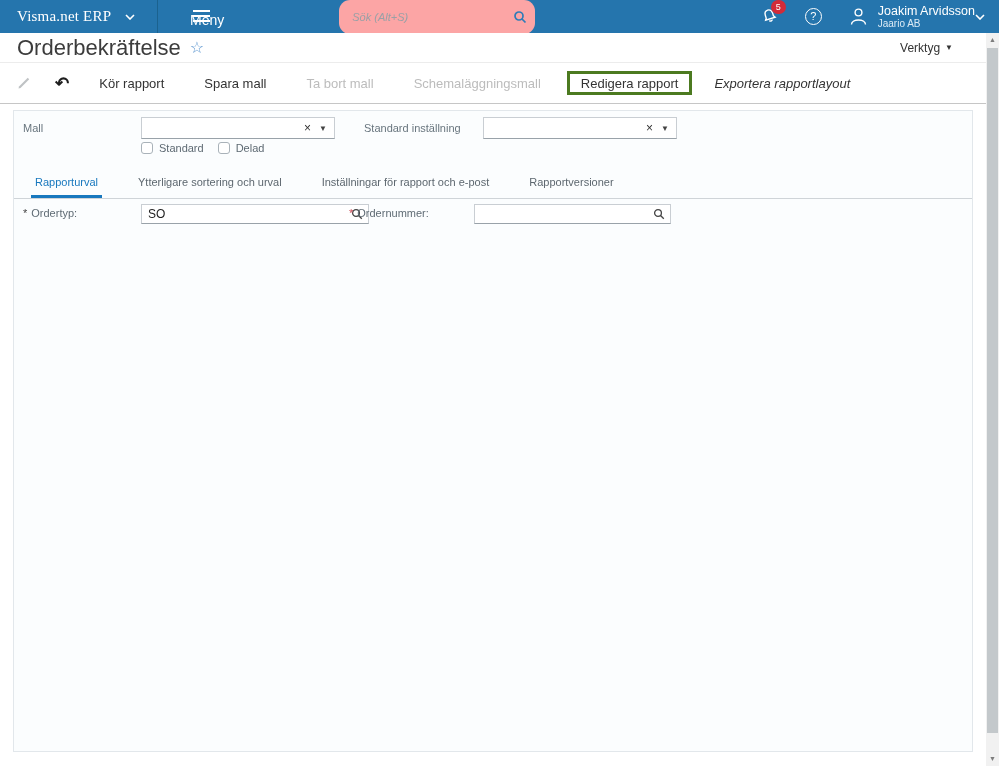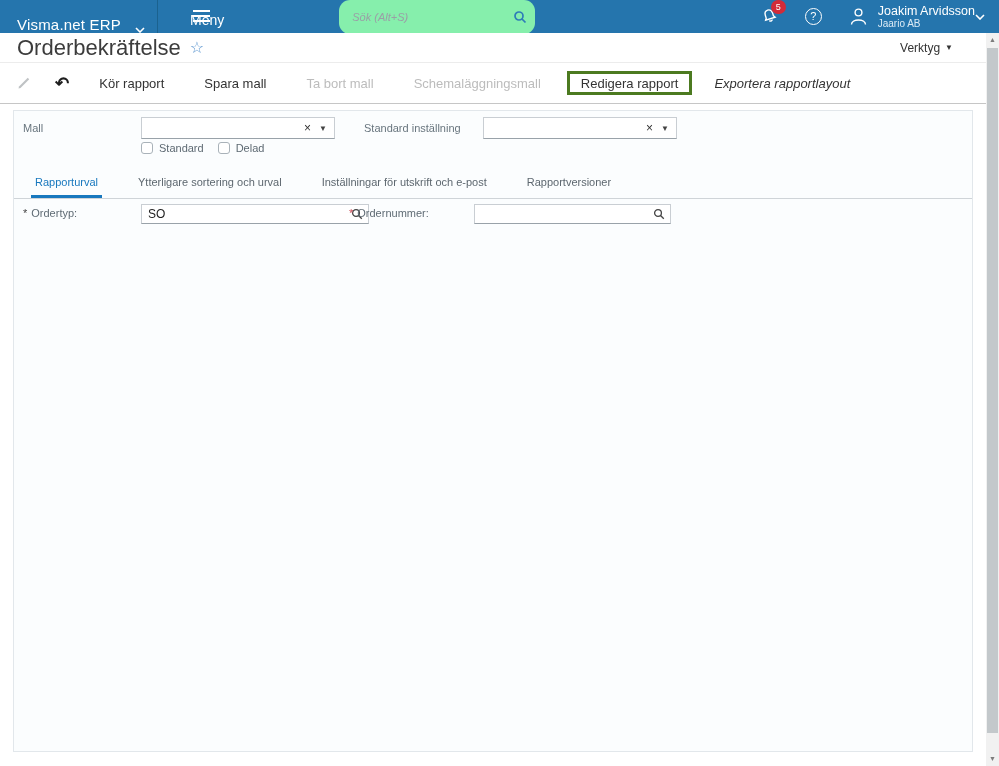--- a/index.html
+++ b/index.html
@@ -7,29 +7,29 @@
   body {
     width:999px; height:766px; position:relative; overflow:hidden;
     background:#fff; font-family:"Liberation Sans", sans-serif; color:#333;
   }
 
   
   .header {
     position:absolute; top:0; left:0; width:999px; height:33px;
     background:#2575ad; color:#fff; display:flex; align-items:center;
   }
-  .brand-area { display:flex; align-items:flex-end; height:100%; padding:0 0 0 17px; width:157px; }
+  .brand-area { display:flex; align-items:center; height:100%; padding:0 0 0 17px; width:157px;font-family:Liberation Serif, serif; }
   .brand-text { font-size:15px; letter-spacing:.2px; cursor:pointer; }
   .brand-chev { margin-left:14px; display:flex; }
   .header-sep { width:1px; height:33px; background:#1b628f; }
   .menu-area { display:flex; align-items:center; height:100%; padding:0 20px; cursor:pointer;flex-direction:column; }
   .burger { width:17px; height:2px; background:#fff; box-shadow:0 5px 0 #fff, 0 10px 0 #fff; margin-top:-10px; }
   .menu-label { font-size:14px; margin-left:12px; }
   .search-pill {
-    margin-left:95px; width:196px; height:34px; background:#86efac; border-radius:11px;
+    margin-left:95px; width:196px; height:34px; background:#fca5a5; border-radius:11px;
     display:flex; align-items:center; padding:0 8px 0 11px;
   }
   .search-input {
     border:none; outline:none; flex:1; font-size:11px; font-style:italic; color:#555;
     background:transparent; font-family:"Liberation Sans", sans-serif;
   }
   .search-input::placeholder { color:#9aa0a6; font-style:italic; }
   .right-cluster { margin-left:auto; display:flex; align-items:center; padding-right:14px; }
   .bell-wrap { position:relative; margin-right:26px; cursor:pointer; }
   .badge {
@@ -224,21 +224,21 @@
   <span class="fld-label" style="left:350px; top:11px;">Standard inställning</span>
   <div class="combo" style="left:469px; top:6px; width:194px;">
     <input type="text" value="" style="">
     <span class="clear-x">×</span>
     <span class="dd-arrow">▼</span>
   </div>
 
   <div class="tabs">
     <span class="tab active">Rapporturval</span>
     <span class="tab">Ytterligare sortering och urval</span>
-    <span class="tab">Inställningar för utskrift och e-post</span>
+    <span class="tab">Inställningar för rapport och e-post</span>
     <span class="tab">Rapportversioner</span>
   </div>
 
   <span class="fld-label" style="left:9px; top:96px; color:#5f6b74;"><span class="req dark">*</span><span>Ordertyp:</span></span>
   <div class="lookup" style="left:127px; top:93px; width:228px;">
     <input type="text" value="SO" style="">
     <span class="mag">
       <svg width="12" height="12" viewBox="0 0 12 12">
         <circle cx="5" cy="5" r="3.4" fill="none" stroke="#444" stroke-width="1.3"></circle>
         <line x1="7.5" y1="7.5" x2="10.8" y2="10.8" stroke="#444" stroke-width="1.3"></line>

